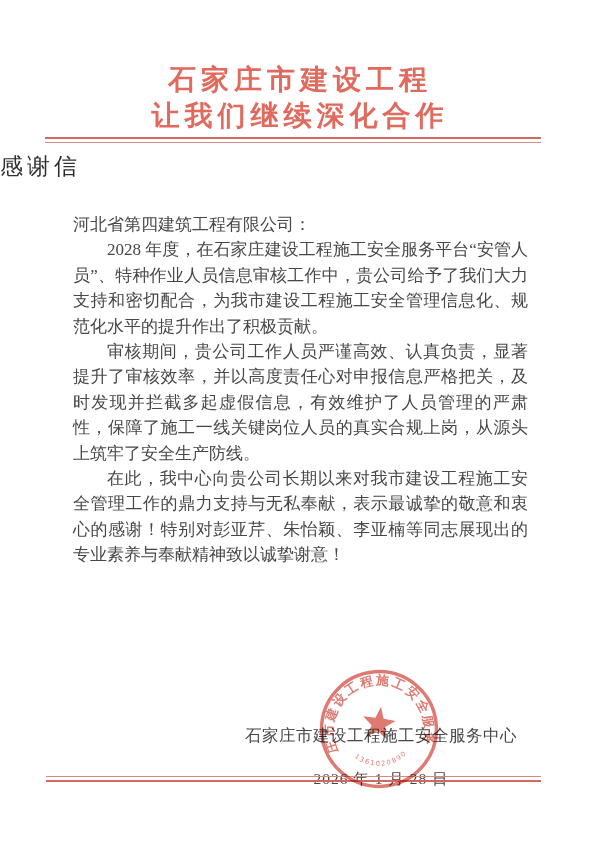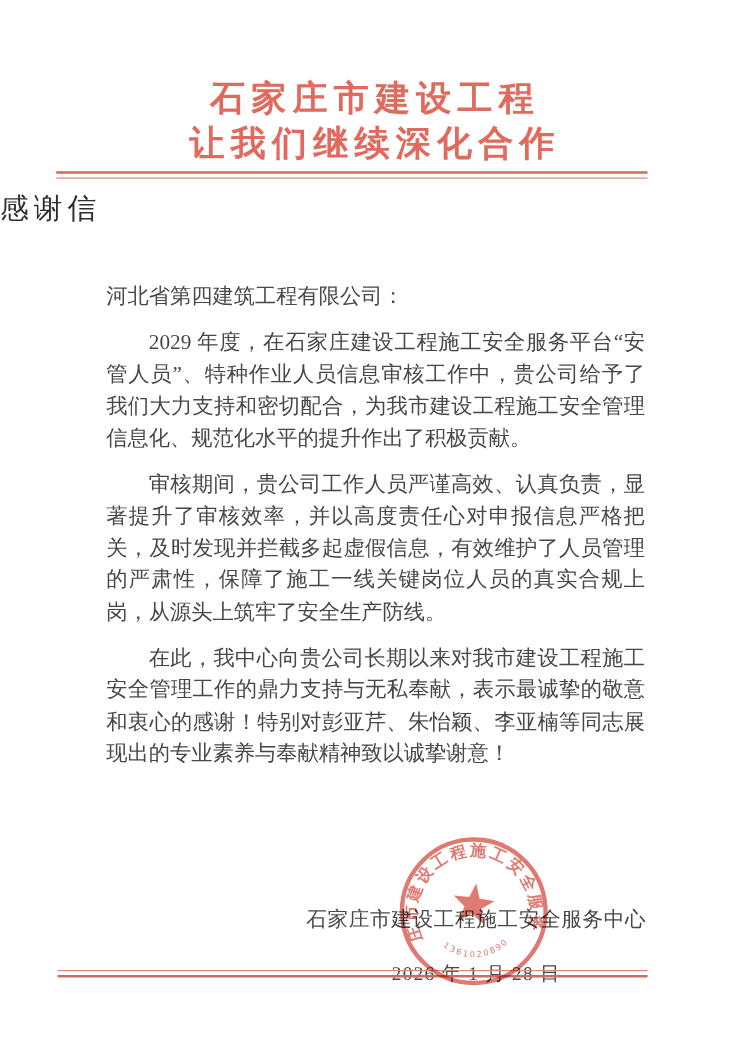--- a/index.html
+++ b/index.html
@@ -3,20 +3,21 @@
 <meta charset="utf-8">
 <style>
   html, body { margin: 0; padding: 0; background: #ffffff; }
   .page {
     position: relative;
     width: 518px;
     height: 848px;
     background: #ffffff;
     overflow: hidden;
     font-family: "Liberation Serif", "DejaVu Serif", serif;
+    padding-left: 23px;
   }
 
   
   .letterhead {
     position: absolute;
     top: 62px; left: 0; width: 600px;
     text-align: center;
     color: #e06a5d;
     font-weight: bold;
     font-size: 28px;
@@ -43,21 +44,21 @@
   
   .letter-body {
     position: absolute;
     top: 212px; left: 73px; width: 455px;
     color: #474747;
     font-size: 17px;
     line-height: 25.4px;
     text-align: justify;
     text-justify: inter-ideograph;
   }
-  .letter-body p { margin: 12px; text-indent: 2em; }
+  .letter-body p { margin: 0; text-indent: 2em; }
   .letter-body .recipient { text-indent: 0; }
 
   
   .sign-block {
     position: absolute;
     top: 725px; left: 230px; width: 302px;
     text-align: center;
     color: #474747;
   }
   .sign-block .signature { font-size: 16.5px; letter-spacing: 0.5px; }
@@ -90,21 +91,21 @@
     <div>石家庄市建设工程</div>
     <div>让我们继续深化合作</div>
   </div>
 
   <div class="header-rule"></div>
 
   <div class="letter-title">感谢信</div>
 
   <div class="letter-body">
     <p class="recipient">河北省第四建筑工程有限公司：</p>
-    <p>2029 年度，在石家庄建设工程施工安全服务平台“安管人员”、特种作业人员信息审核工作中，贵公司给予了我们大力支持和密切配合，为我市建设工程施工安全管理信息化、规范化水平的提升作出了积极贡献。</p>
+    <p>2028 年度，在石家庄建设工程施工安全服务平台“安管人员”、特种作业人员信息审核工作中，贵公司给予了我们大力支持和密切配合，为我市建设工程施工安全管理信息化、规范化水平的提升作出了积极贡献。</p>
     <p>审核期间，贵公司工作人员严谨高效、认真负责，显著提升了审核效率，并以高度责任心对申报信息严格把关，及时发现并拦截多起虚假信息，有效维护了人员管理的严肃性，保障了施工一线关键岗位人员的真实合规上岗，从源头上筑牢了安全生产防线。</p>
     <p>在此，我中心向贵公司长期以来对我市建设工程施工安全管理工作的鼎力支持与无私奉献，表示最诚挚的敬意和衷心的感谢！特别对彭亚芹、朱怡颖、李亚楠等同志展现出的专业素养与奉献精神致以诚挚谢意！</p>
   </div>
 
   <div class="sign-block">
     <div class="signature">石家庄市建设工程施工安全服务中心</div>
     <div class="sign-date">2026 年 1 月 28 日</div>
   </div>
 
   <div class="bottom-rule"></div>

